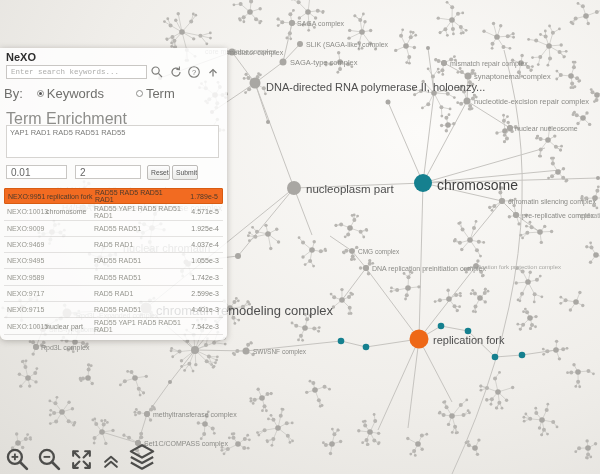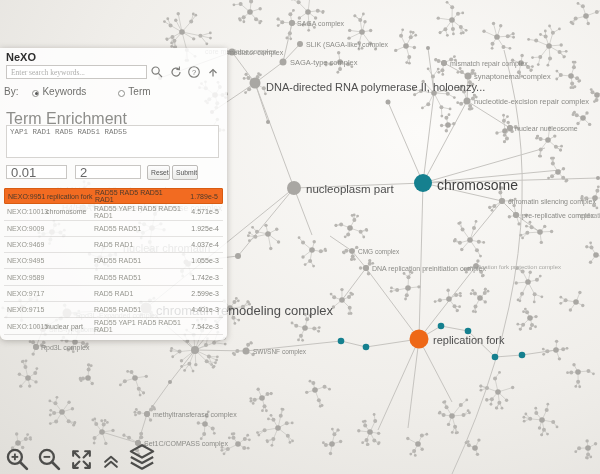--- a/index.html
+++ b/index.html
@@ -10,34 +10,34 @@
   #net{position:absolute;left:0;top:0;z-index:1;}
   #net text{font-family:"Liberation Sans",sans-serif;}
 
   
   .panel{position:absolute;left:0;top:0;width:227px;height:292px;z-index:3;
     background:rgba(255,255,255,0.82);border-radius:0 0 6px 6px;
     box-shadow:0 1px 6px rgba(80,75,70,.35);margin-top:48px;}
   .panel-title{position:absolute;left:6px;top:3px;font-size:11px;font-weight:bold;color:#2e2e2e;}
   .search-input{position:absolute;left:6px;top:17px;width:141px;height:14px;
     border:1px solid #c9c7c4;background:#fff;font-size:7.5px;color:#555;padding:1px 4px;outline:none;
-    font-family:Liberation Serif, serif;}
+    font-family:Liberation Mono, monospace;}
   .search-input::placeholder{color:#aeaeac;}
   .icon-btn{position:absolute;top:17px;width:14px;height:14px;color:#7d7d7a;cursor:pointer;}
-  .by-row{position:absolute;left:4px;top:38px;font-size:10px;color:#6f6f6c;display:flex;align-items:flex-end;}
+  .by-row{position:absolute;left:4px;top:38px;font-size:13px;color:#6f6f6c;display:flex;align-items:center;}
   .radio{display:inline-block;width:7px;height:7px;border:1px solid #8f8f8c;border-radius:50%;
     margin:0 3px 0 14px;position:relative;background:#fff;}
   .radio.sel::after{content:"";position:absolute;left:1.2px;top:1.2px;width:3.2px;height:3.2px;
     border-radius:50%;background:#555;}
   .te-heading{position:absolute;left:6px;top:62px;font-size:16px;color:#8d8d8a;}
   .genes-textarea{position:absolute;left:6px;top:77px;width:213px;height:33px;resize:none;
     border:1px solid #d6d4d1;background:#fff;font-size:7.5px;color:#7a7a78;padding:2px 3px;outline:none;
-    font-family:Liberation Mono, monospace;}
+    font-family:Liberation Sans, sans-serif;}
   .param-input{position:absolute;top:117px;height:14px;border:1px solid #c9c7c4;background:#fff;
-    font-size:13px;color:#666;padding:1px 4px;outline:none;font-family:"Liberation Sans",sans-serif;}
+    font-size:10px;color:#666;padding:1px 4px;outline:none;font-family:"Liberation Sans",sans-serif;}
   .p-alpha{left:6px;width:61px;}
   .p-min{left:75px;width:66px;}
   .btn{position:absolute;top:117px;height:15px;font-size:6.8px;color:#555;
     background:linear-gradient(#fdfdfd,#ebebe9);border:1px solid #bdbbb8;border-radius:2px;
     padding:0 3px;cursor:pointer;font-family:"Liberation Sans",sans-serif;}
   .b-reset{left:147px;width:23px;}
   .b-submit{left:172px;width:26px;}
   .results{position:absolute;left:4px;right:4px;top:140px;}
   .trow{display:flex;align-items:center;height:16.3px;border-bottom:1px solid rgba(180,178,174,.35);
     font-size:7px;color:#96968f;cursor:pointer;}

